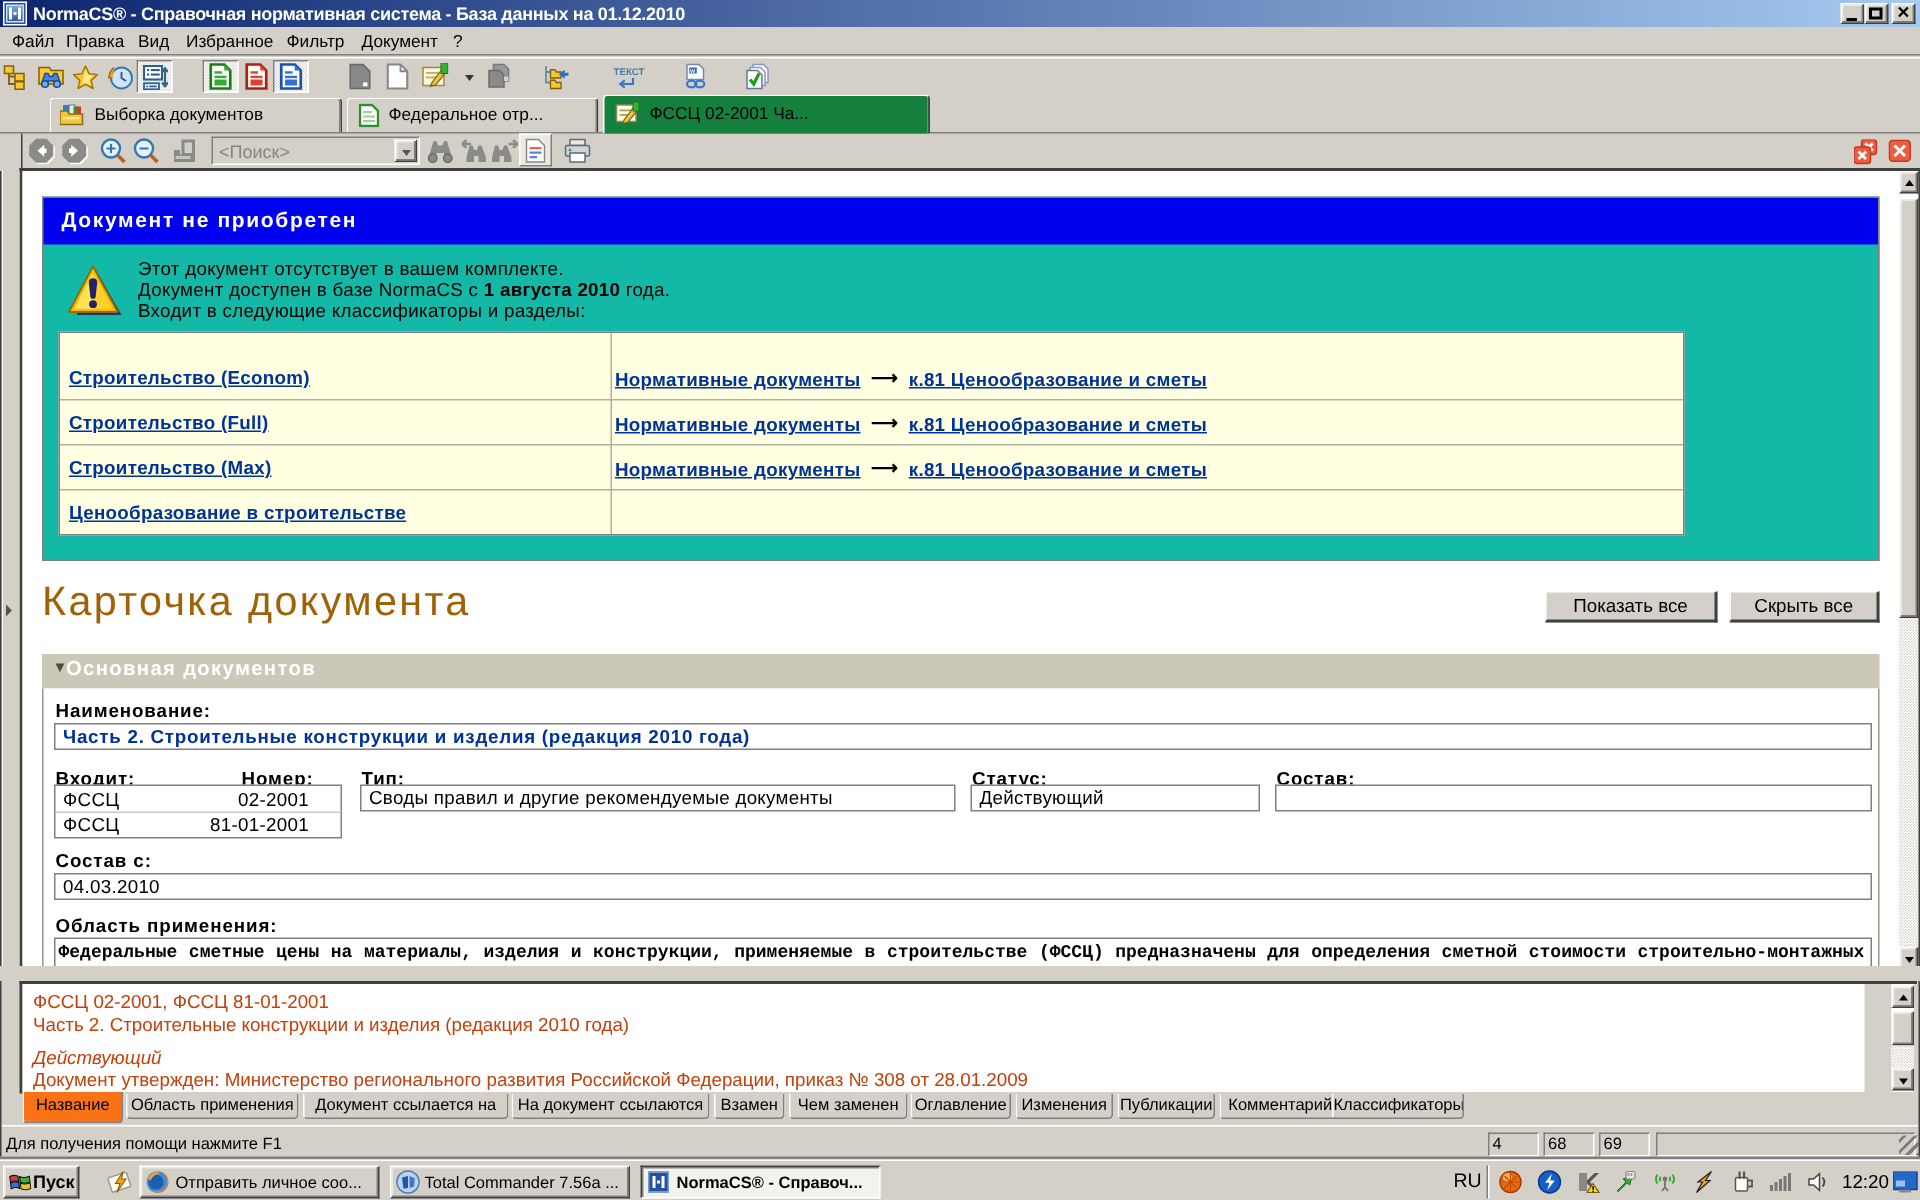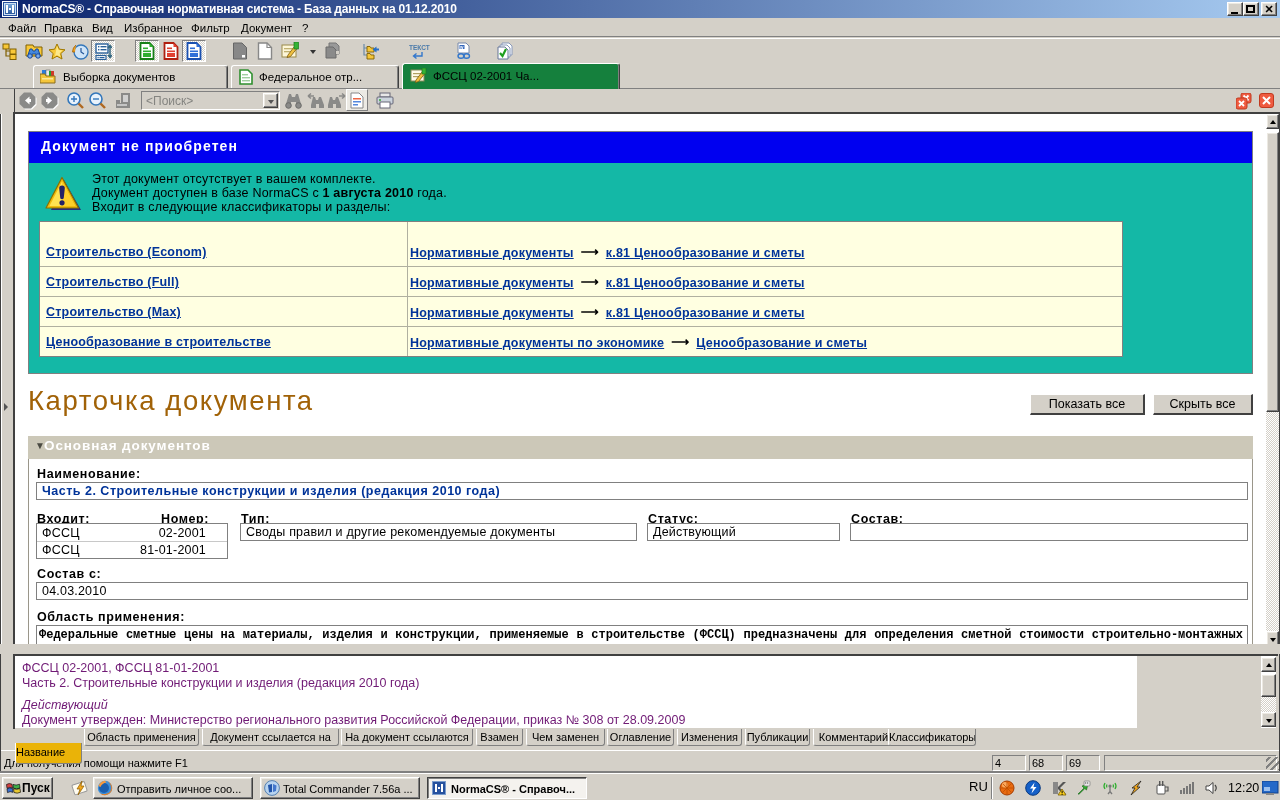--- a/index.html
+++ b/index.html
@@ -12,21 +12,21 @@
 .tr .lk{color:#003399;font-weight:bold;text-decoration:underline;position:relative;top:8px;left:6px}
 .tr .c2{position:absolute;left:370px;top:0}
 .tr .c2 .lk{left:0;margin-right:0}
 .tr .ar{position:relative;top:7px;margin:0 7px;color:#000;font-weight:bold}
 .pbtn{background:#d4d0c8;border-top:1px solid #fff;border-left:1px solid #fff;border-right:2px solid #404040;border-bottom:2px solid #404040;text-align:center;color:#000;font-size:12.5px;line-height:18px;letter-spacing:0}
 .lab{font-weight:bold;color:#000;letter-spacing:.6px}
 .fld{border:1px solid #808080;background:#fff;padding:1px 0 0 5px;white-space:nowrap}
 .tab{background:#d4d0c8;border-top:1px solid #fff;border-left:1px solid #fff;border-right:1px solid #404040;border-radius:3px 3px 0 0;box-shadow:inset -1px 0 0 #808080}
 .tabact{background:#15803d;border-top:1px solid #fff;border-left:1px solid #fff;border-right:1px solid #404040;border-radius:3px 3px 0 0;box-shadow:inset -1px 0 0 #808080;z-index:3}
 .btab{position:absolute;top:1px;height:17px;background:#d4d0c8;border-left:1px solid #fff;border-right:1px solid #808080;border-bottom:1px solid #808080;border-radius:0 0 3px 3px;text-align:center;line-height:17px;color:#000;white-space:nowrap;overflow:hidden}
-.btabact{position:absolute;top:15px;height:21px;background:#eab308;border-left:1px solid #fff;border-right:1px solid #808080;border-bottom:1px solid #808080;border-radius:0 0 3px 3px;text-align:left;line-height:18px;z-index:2;white-space:nowrap;overflow:hidden}
+.btabact{position:absolute;top:0;height:21px;background:#f97316;border-left:1px solid #fff;border-right:1px solid #808080;border-bottom:1px solid #808080;border-radius:0 0 3px 3px;text-align:center;line-height:18px;z-index:2;white-space:nowrap;overflow:hidden}
 </style></head>
 <body>
 
 <div class="abs" style="left:0;top:0;width:1280px;height:18px;background:linear-gradient(to right,#0c256e,#a6caf0)">
   <div class="abs" style="left:2px;top:1px;width:16px;height:16px;background:#26519e;border:1px solid #fff">
     <div class="abs" style="left:1px;top:1px;width:12px;height:12px;background:linear-gradient(to bottom,#7aa8d8,#2b5aa0);border:1px solid #cfe0f2"></div>
     <div class="abs" style="left:3px;top:3px;width:2px;height:8px;background:#fff"></div>
     <div class="abs" style="left:9px;top:3px;width:2px;height:8px;background:#fff"></div>
     <div class="abs" style="left:6px;top:6px;width:2px;height:2px;background:#fff"></div>
   </div>
@@ -312,21 +312,21 @@
         Этот документ отсутствует в вашем комплекте.<br>
         Документ доступен в базе NormaCS с <b>1 августа 2010</b> года.<br>
         Входит в следующие классификаторы и разделы:
       </div>
 
       <div class="abs" style="left:10px;top:89px;width:1084px;height:136px;border:1px solid #808080;background:#ffffe1">
         <div class="abs" style="left:367px;top:0;width:1px;height:134px;background:#b0b0a0"></div>
         <div class="abs tr" style="top:15px"><span class="lk">Строительство (Econom)</span><span class="c2"><span class="lk">Нормативные документы</span><span class="ar">⟶</span><span class="lk">к.81 Ценообразование и сметы</span></span></div>
         <div class="abs tr" style="top:45px"><span class="lk">Строительство (Full)</span><span class="c2"><span class="lk">Нормативные документы</span><span class="ar">⟶</span><span class="lk">к.81 Ценообразование и сметы</span></span></div>
         <div class="abs tr" style="top:75px"><span class="lk">Строительство (Max)</span><span class="c2"><span class="lk">Нормативные документы</span><span class="ar">⟶</span><span class="lk">к.81 Ценообразование и сметы</span></span></div>
-        <div class="abs tr" style="top:105px;border-bottom:none"><span class="lk">Ценообразование в строительстве</span><span class="c2"><span class="lk">Нормативные документы по экономике</span><span class="ar">⟶</span><span class="lk">Ценообразование и сметы</span></span></div>
+        <div class="abs tr" style="top:105px;border-bottom:none"><span class="lk">Ценообразование в строительстве</span></div>
       </div>
     </div>
 
     <div class="abs" style="left:13px;top:271px;font-size:27.5px;letter-spacing:1.6px;color:#a16207">Карточка документа</div>
     <div class="abs pbtn" style="left:1015px;top:280px;width:115px;height:21px">Показать все</div>
     <div class="abs pbtn" style="left:1138px;top:280px;width:100px;height:21px">Скрыть все</div>
 
     <div class="abs" style="left:13px;top:322px;width:1225px;height:23px;background:#ccc8b8;color:#fff;font-weight:bold">
       <span class="abs" style="left:7px;top:4px;color:#4a4a42;font-size:10px;letter-spacing:0">▼</span>
         <span class="abs" style="left:16px;top:2px;font-size:13.5px;letter-spacing:.9px">Основная документов</span>
@@ -367,25 +367,25 @@
       </div>
   </div>
   <div class="abs" style="left:1279px;top:0;width:1px;height:542px;background:#404040"></div>
 </div>
 
 <div class="abs" style="left:0;top:644px;width:1280px;height:10px;background:#d4d0c8"></div>
 
 <div class="abs" style="left:0;top:654px;width:1280px;height:75px;background:#d4d0c8">
   <div class="abs" style="left:13px;top:0;width:1265px;height:2px;background:#404040"></div>
   <div class="abs" style="left:13px;top:0;width:2px;height:75px;background:#404040"></div>
-  <div id="bpanel" class="abs" style="left:15px;top:2px;width:1122px;height:72px;background:#fff;font-size:12.5px;color:#701a75">
+  <div id="bpanel" class="abs" style="left:15px;top:2px;width:1228px;height:72px;background:#fff;font-size:12.5px;color:#c2410c">
     <div class="abs" style="left:7px;top:5px">ФССЦ 02-2001, ФССЦ 81-01-2001</div>
     <div class="abs" style="left:7px;top:20px">Часть 2. Строительные конструкции и изделия (редакция 2010 года)</div>
     <div class="abs" style="left:7px;top:42px;font-style:italic">Действующий</div>
-    <div class="abs" style="left:7px;top:57px">Документ утвержден: Министерство регионального развития Российской Федерации, приказ № 308 от 28.09.2009</div>
+    <div class="abs" style="left:7px;top:57px">Документ утвержден: Министерство регионального развития Российской Федерации, приказ № 308 от 28.01.2009</div>
   </div>
   <div class="abs" style="left:1261px;top:2px;width:15px;height:72px;background:#fff">
     <div class="abs btn3d" style="left:0;top:1px;width:15px;height:15px">
         <div class="abs" style="left:4px;top:5px;border-bottom:4px solid #000;border-left:3px solid transparent;border-right:3px solid transparent"></div>
       </div>
     <div class="abs btn3d" style="left:0;top:18px;width:15px;height:23px"></div>
     <div class="abs dither" style="left:0;top:41px;width:15px;height:15px"></div>
     <div class="abs btn3d" style="left:0;top:56px;width:15px;height:15px">
         <div class="abs" style="left:4px;top:6px;border-top:4px solid #000;border-left:3px solid transparent;border-right:3px solid transparent"></div>
       </div>

